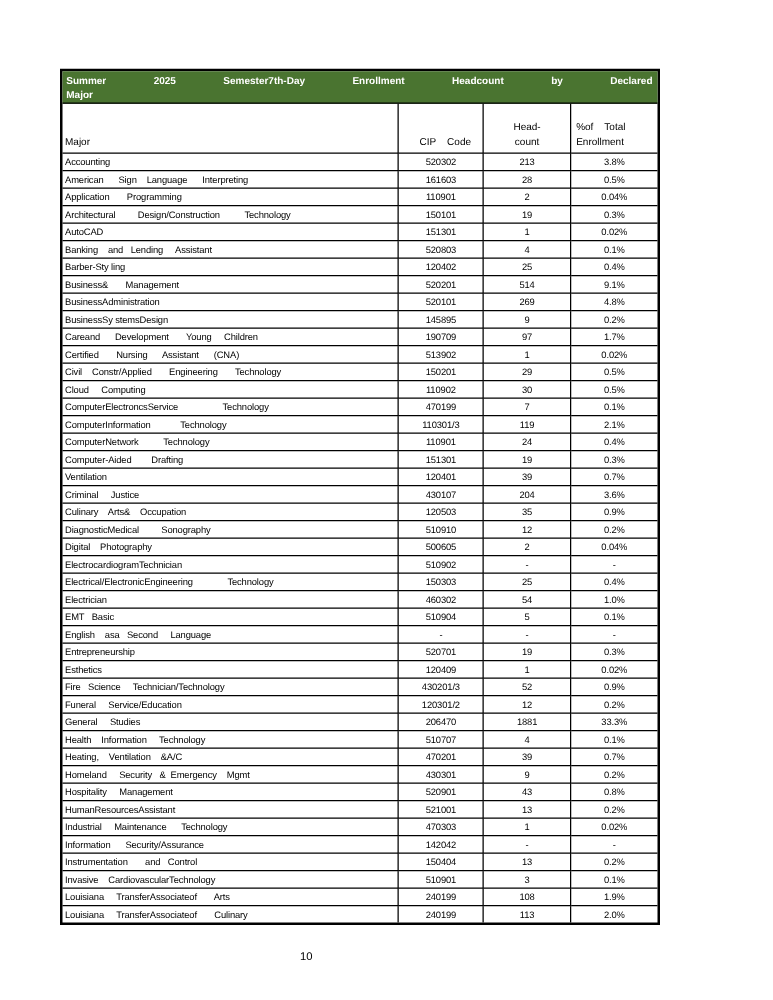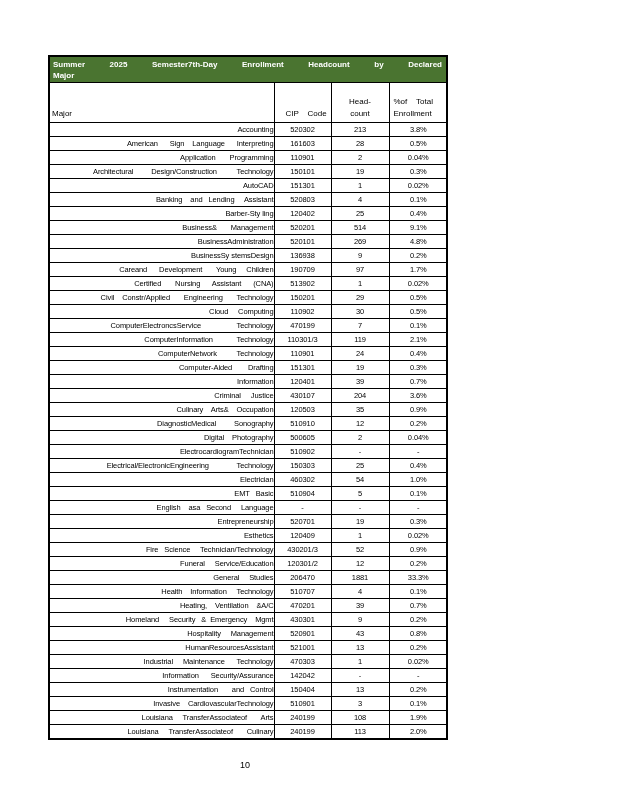--- a/index.html
+++ b/index.html
@@ -1,21 +1,21 @@
 <!DOCTYPE html>
 <html><head>
 <meta charset="utf-8">
 <style>
   html, body { margin:0; padding:0; }
   body {
     width:618px; height:800px; background:#ffffff; position:relative;
     font-family:"Liberation Sans", sans-serif; color:#000;
   }
   .report {
-    position:absolute; left:48px; top:55px; width:400px;
+    position:absolute; left:48px; top:55px; width:480px;
     border:2px solid #000; box-sizing:border-box; background:#fff;
   }
   .title-bar {
     color:#ffffff; font-size:8px; line-height:11px;
     padding:2px 4px 1px 3px; border-bottom:1px solid #000;
     font-weight:bold; letter-spacing:0px;
   }
   .title-line1 { text-align:justify; text-align-last:justify; }
   .title-line2 { text-align:left; }
   table {
@@ -28,21 +28,21 @@
     padding:0 0 2px 0; line-height:12px;
   }
   th.h-major { text-align:left; padding-left:2px; }
   th.h-cip   { text-align:center; padding-left:7px; white-space:pre; }
   th.h-head  { text-align:center; }
   th.h-pct   { text-align:left; padding-left:4px; white-space:pre; }
   td {
     height:13px; font-size:7.5px; line-height:13px; padding:0;
     letter-spacing:-0.1px;
   }
-  td.c-major { white-space:pre; padding-left:2px; text-align:right; }
+  td.c-major { white-space:pre; padding-left:2px; text-align:left; }
   td.c-cip, td.c-head, td.c-pct { text-align:center; }
   .page-number {
     position:absolute; top:760px; left:0; width:490px;
     text-align:center; font-size:9px;
   }
 </style>
 </head>
 <body>
 
 <div class="page">
@@ -119,21 +119,21 @@
             <td class="c-pct">9.1%</td>
           </tr>
           <tr>
             <td class="c-major">BusinessAdministration</td>
             <td class="c-cip">520101</td>
             <td class="c-head">269</td>
             <td class="c-pct">4.8%</td>
           </tr>
           <tr>
             <td class="c-major">BusinessSy stemsDesign</td>
-            <td class="c-cip">136938</td>
+            <td class="c-cip">145895</td>
             <td class="c-head">9</td>
             <td class="c-pct">0.2%</td>
           </tr>
           <tr>
             <td class="c-major">Careand      Development       Young     Children</td>
             <td class="c-cip">190709</td>
             <td class="c-head">97</td>
             <td class="c-pct">1.7%</td>
           </tr>
           <tr>
@@ -172,21 +172,21 @@
             <td class="c-head">24</td>
             <td class="c-pct">0.4%</td>
           </tr>
           <tr>
             <td class="c-major">Computer-Aided        Drafting</td>
             <td class="c-cip">151301</td>
             <td class="c-head">19</td>
             <td class="c-pct">0.3%</td>
           </tr>
           <tr>
-            <td class="c-major">Information</td>
+            <td class="c-major">Ventilation</td>
             <td class="c-cip">120401</td>
             <td class="c-head">39</td>
             <td class="c-pct">0.7%</td>
           </tr>
           <tr>
             <td class="c-major">Criminal     Justice</td>
             <td class="c-cip">430107</td>
             <td class="c-head">204</td>
             <td class="c-pct">3.6%</td>
           </tr>

